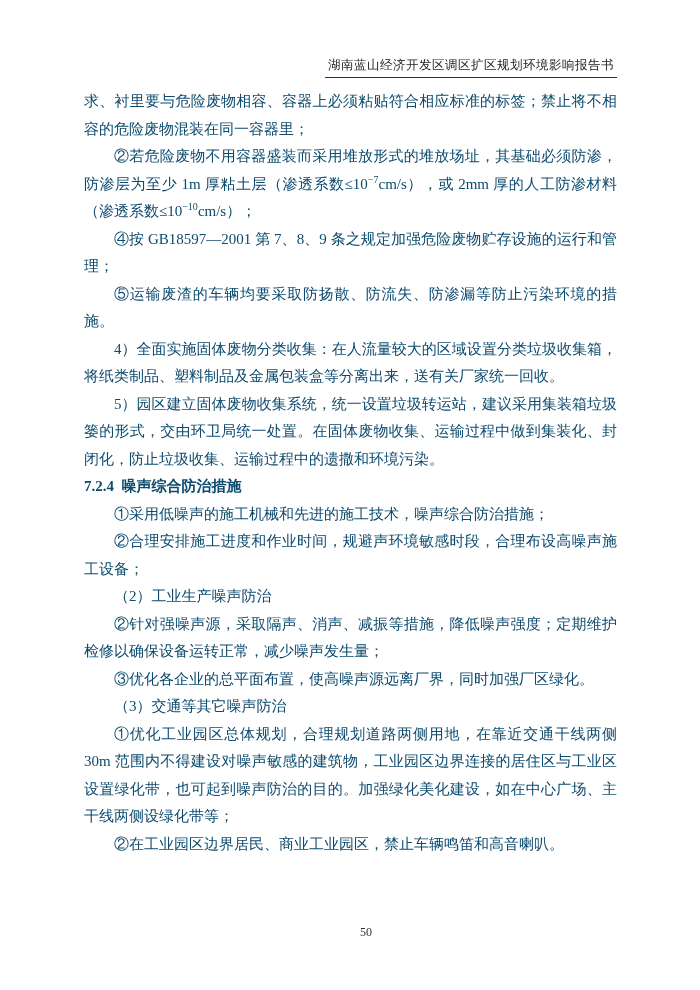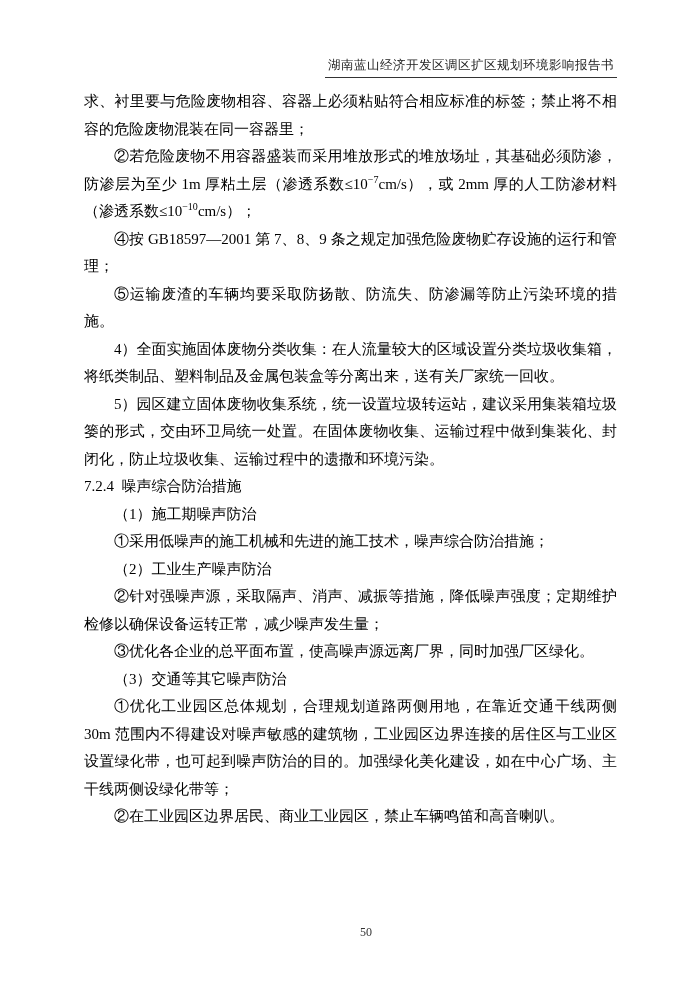--- a/index.html
+++ b/index.html
@@ -32,35 +32,35 @@
     letter-spacing: 0.5px;
   }
   .content {
     position: absolute;
     top: 88px;
     left: 84px;
     width: 533px;
     font-size: 15px;
     line-height: 27.5px;
     text-align: justify;
-    color: #000000;
+    color: #0c4a6e;
   }
   .content p {
     margin: 0;
     padding: 0;
   }
   .content p.body {
     text-indent: 2em;
   }
   .content p.continuation {
     text-indent: 0;
   }
   .content p.heading {
     text-indent: 0;
-    font-weight: normal;
+    font-weight: bold;
     white-space: pre-wrap;
   }
   .content sup {
     font-size: 10px;
     line-height: 0;
     vertical-align: super;
   }
   .page-footer {
     position: absolute;
     bottom: 50px;
@@ -82,22 +82,22 @@
   </header>
 
   <main class="content">
       <p class="continuation"><span>求、衬里要与危险废物相容、容器上必须粘贴符合相应标准的标签；禁止将不相容的危险废物混装在同一容器里；</span></p>
       <p class="body"><span>②若危险废物不用容器盛装而采用堆放形式的堆放场址，其基础必须防渗，防渗层为至少 1m 厚粘土层（渗透系数≤10</span><sup>−7</sup><span>cm/s），或 2mm 厚的人工防渗材料（渗透系数≤10</span><sup>−10</sup><span>cm/s）；</span></p>
       <p class="body"><span>④按 GB18597—2001 第 7、8、9 条之规定加强危险废物贮存设施的运行和管理；</span></p>
       <p class="body"><span>⑤运输废渣的车辆均要采取防扬散、防流失、防渗漏等防止污染环境的措施。</span></p>
       <p class="body"><span>4）全面实施固体废物分类收集：在人流量较大的区域设置分类垃圾收集箱，将纸类制品、塑料制品及金属包装盒等分离出来，送有关厂家统一回收。</span></p>
       <p class="body"><span>5）园区建立固体废物收集系统，统一设置垃圾转运站，建议采用集装箱垃圾篓的形式，交由环卫局统一处置。在固体废物收集、运输过程中做到集装化、封闭化，防止垃圾收集、运输过程中的遗撒和环境污染。</span></p>
       <p class="heading"><span>7.2.4  噪声综合防治措施</span></p>
-      <p class="body"><span>（1）施工期噪声防治</span></p>
       <p class="body"><span>①采用低噪声的施工机械和先进的施工技术，噪声综合防治措施；</span></p>
+      <p class="body"><span>②合理安排施工进度和作业时间，规避声环境敏感时段，合理布设高噪声施工设备；</span></p>
       <p class="body"><span>（2）工业生产噪声防治</span></p>
       <p class="body"><span>②针对强噪声源，采取隔声、消声、减振等措施，降低噪声强度；定期维护检修以确保设备运转正常，减少噪声发生量；</span></p>
       <p class="body"><span>③优化各企业的总平面布置，使高噪声源远离厂界，同时加强厂区绿化。</span></p>
       <p class="body"><span>（3）交通等其它噪声防治</span></p>
       <p class="body"><span>①优化工业园区总体规划，合理规划道路两侧用地，在靠近交通干线两侧 30m 范围内不得建设对噪声敏感的建筑物，工业园区边界连接的居住区与工业区设置绿化带，也可起到噪声防治的目的。加强绿化美化建设，如在中心广场、主干线两侧设绿化带等；</span></p>
       <p class="body"><span>②在工业园区边界居民、商业工业园区，禁止车辆鸣笛和高音喇叭。</span></p>
     </main>
 
   <footer class="page-footer">
     <span>50</span>

